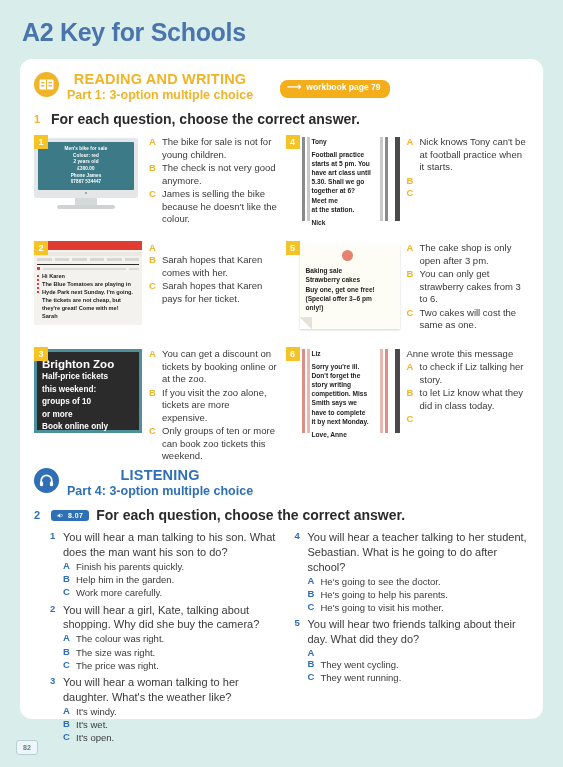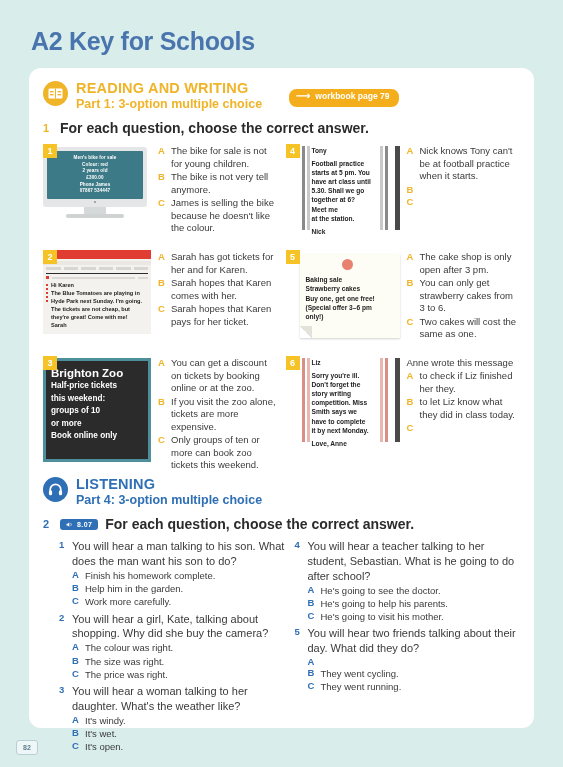--- a/index.html
+++ b/index.html
@@ -2,21 +2,21 @@
 <html><head>
 <meta charset="utf-8">
 <style>
   * { box-sizing: border-box; margin: 0; padding: 0; }
   html, body {
     width: 563px; height: 767px;
     background: #d9eeeb;
     font-family: "Liberation Sans", sans-serif;
     overflow: hidden;
   }
-  .page { position: relative; width: 563px; height: 767px; padding: 9px; }
+  .page { position: relative; width: 563px; height: 767px; padding: 0; }
 
   .page-title {
     color: #4a74ad;
     font-size: 25px;
     font-weight: bold;
     letter-spacing: -0.3px;
     padding: 18px 0 12px 22px;
   }
 
   .card {
@@ -32,21 +32,21 @@
   .sec-head { display: flex; align-items: flex-start; gap: 8px; }
   .sec-badge {
     width: 25px; height: 25px; border-radius: 50%;
     display: flex; align-items: center; justify-content: center;
     flex: 0 0 auto; margin-top: 1px;
   }
   .sec-badge.read { background: #f0b429; }
   .sec-badge.listen { background: #2f6fb5; }
   .sec-titles { display: flex; flex-direction: column; }
   .sec-title {
-    font-size: 14.5px; font-weight: bold; letter-spacing: 0.2px;
+    font-size: 14.5px; font-weight: bold; letter-spacing: 0.2px; text-align: center;
   }
   .sec-title.read { color: #f0b429; }
   .sec-title.listen { color: #2f6fb5; }
   .sec-sub { font-size: 12.5px; font-weight: bold; margin-top: 1px; }
   .sec-sub.read { color: #f0b429; }
   .sec-sub.listen { color: #2f6fb5; }
 
   .wb-badge {
     display: inline-flex; align-items: center; gap: 5px;
     background: #f5ae1b; color: #ffffff;
@@ -120,21 +120,21 @@
   .web-meta .ln { height: 2px; background: #ddd9d4; flex: 1; }
   .web-body { display: flex; gap: 3px; padding: 2px 3px 4px; }
   .web-rail { display: flex; flex-direction: column; gap: 2px; padding-top: 2px; }
   .web-rail i { width: 2px; height: 2px; background: #e03c31; display: block; }
   .web-txt div {
     font-size: 5.6px; font-weight: bold; color: #1d1d1d; line-height: 1.42;
   }
 
   
   .zoo {
-    width: 108px; height: 104px; background: #2b2b2b;
+    width: 108px; height: 84px; background: #2b2b2b;
     border: 3px solid #4d8f9b; padding: 6px 5px; margin-top: 2px;
   }
   .zoo h4 { color: #ffffff; font-size: 11.5px; font-weight: bold; line-height: 1.05; }
   .zoo p { color: #ffffff; font-size: 8.2px; font-weight: bold; line-height: 1.28; margin-top: 2px; }
 
   
   .note { display: flex; gap: 2px; padding-top: 2px; }
   .note-rail { display: flex; gap: 2px; }
   .note-rail i { display: block; width: 3px; height: 84px; }
   .note-txt { width: 64px; }
@@ -244,21 +244,21 @@
             </div>
           </div>
         </div>
         <div class="q-opts">
           <div class="opt">
               <span class="opt-l">A</span>
               <span class="opt-t">The bike for sale is not for young children.</span>
             </div>
           <div class="opt">
               <span class="opt-l">B</span>
-              <span class="opt-t">The bike is not very tell anymore.</span>
+              <span class="opt-t">The check is not very good anymore.</span>
             </div>
           <div class="opt">
               <span class="opt-l">C</span>
               <span class="opt-t">James is selling the bike because he doesn't like the colour.</span>
             </div>
         </div>
       </div>
 
       <div class="q">
         <div class="q-stim">
@@ -338,21 +338,20 @@
                 <div>The tickets are not cheap, but</div>
                 <div>they're great! Come with me!</div>
                 <div>Sarah</div>
               </div>
             </div>
           </div>
         </div>
         <div class="q-opts">
           <div class="opt">
               <span class="opt-l">A</span>
-              <span class="opt-t">Sarah has got tickets for her and for Karen.</span>
             </div>
           <div class="opt">
               <span class="opt-l">B</span>
               <span class="opt-t">Sarah hopes that Karen comes with her.</span>
             </div>
           <div class="opt">
               <span class="opt-l">C</span>
               <span class="opt-t">Sarah hopes that Karen pays for her ticket.</span>
             </div>
         </div>
@@ -443,21 +442,21 @@
                 <i style="background:#d98f86;"></i>
               <i style="background:#ffffff;"></i>
                 <i style="background:#4a4a4a;width:5px;"></i>
             </div>
           </div>
         </div>
         <div class="q-opts">
           <div class="opt-lead">Anne wrote this message</div>
           <div class="opt">
               <span class="opt-l">A</span>
-              <span class="opt-t">to check if Liz finished her they.</span>
+              <span class="opt-t">to check if Liz talking her story.</span>
             </div>
           <div class="opt">
               <span class="opt-l">B</span>
               <span class="opt-t">to let Liz know what they did in class today.</span>
             </div>
           <div class="opt">
               <span class="opt-l">C</span>
             </div>
         </div>
       </div>
@@ -498,21 +497,21 @@
       <div class="ls-grid">
         <div>
           <div class="ls-q">
             <div class="ls-head">
                 <span class="ls-n">1</span>
                 <span class="ls-stem">You will hear a man talking to his son. What does the man want his son to do?</span>
               </div>
             <div class="ls-opts">
               <div class="ls-opt">
                   <b>A</b>
-                  <span>Finish his homework complete.</span>
+                  <span>Finish his parents quickly.</span>
                 </div>
               <div class="ls-opt">
                   <b>B</b>
                   <span>Help him in the garden.</span>
                 </div>
               <div class="ls-opt">
                   <b>C</b>
                   <span>Work more carefully.</span>
                 </div>
             </div>

